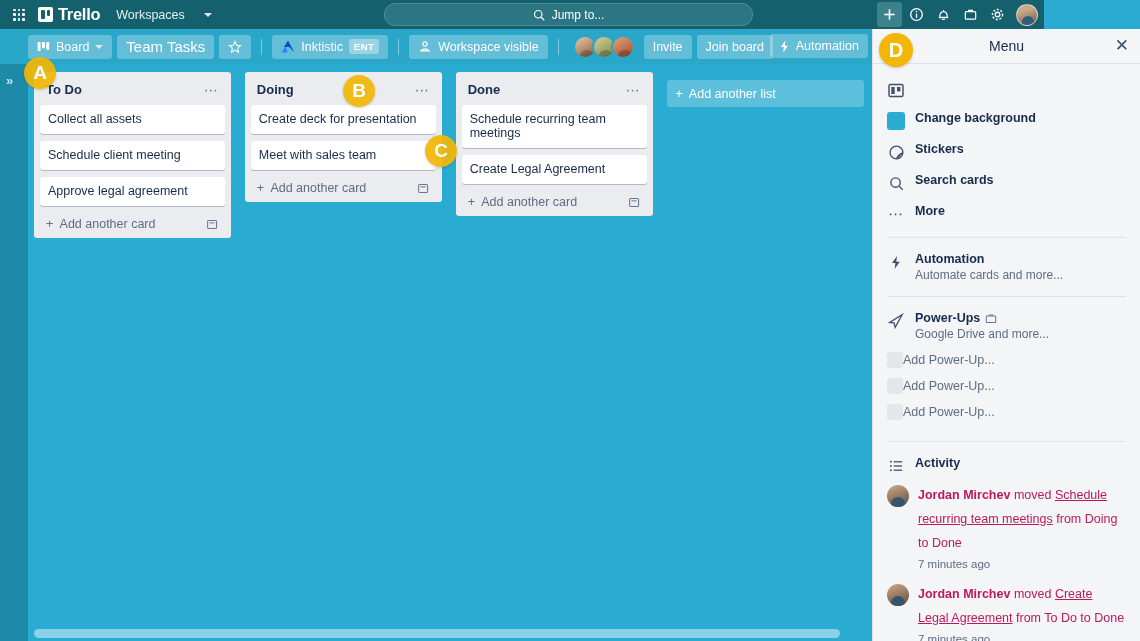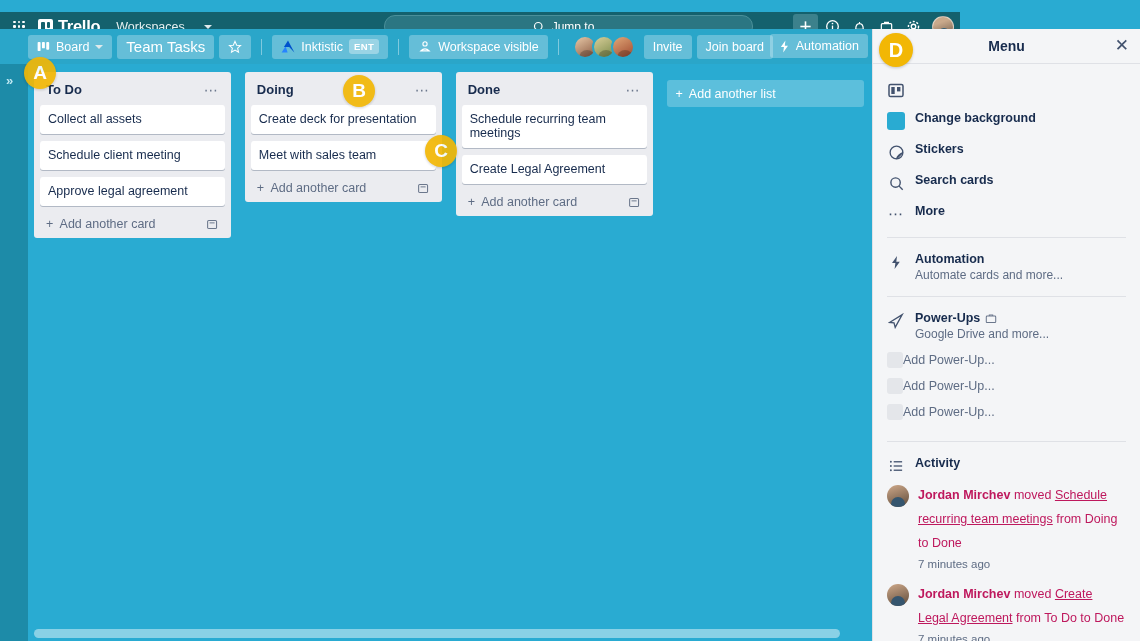--- a/index.html
+++ b/index.html
@@ -6,21 +6,21 @@
   html, body {
     width: 1140px; height: 641px;
     font-family: "Liberation Sans", sans-serif;
     overflow: hidden;
     background: #29abd2;
   }
   .app { position: relative; width: 1140px; height: 641px; }
 
   
   .topnav {
-    position: absolute; left: 0; top: 12px; width: 960px; height: 29px;
+    position: absolute; left: 0; top: 0; width: 1044px; height: 29px;
     background: #14616d; display: flex; align-items: center; padding: 4px 6px;
   }
   .grid-icon { width: 18px; height: 18px; display: grid;
     grid-template-columns: repeat(3,1fr); grid-template-rows: repeat(3,1fr);
     gap: 2px; padding: 3px; margin-left: 4px; cursor: pointer; }
   .grid-icon i { background: #ffffff; border-radius: 1px; display: block; }
   .brand { display: flex; align-items: center; gap: 5px; margin-left: 10px; cursor: pointer; }
   .brand-mark { width: 15px; height: 15px; background: #fff; border-radius: 2px;
     position: relative; }
   .brand-mark::before { content:""; position:absolute; left:3px; top:3px;
@@ -102,21 +102,21 @@
     border-radius:3px;display:flex;align-items:center;gap:6px;padding:0 9px;
     color:#fff;font-size:12.5px;cursor:pointer;margin-top:8px;}
   .scroll-thumb{position:absolute;left:34px;bottom:3px;width:806px;height:9px;
     background:rgba(255,255,255,.45);border-radius:5px;cursor:pointer;}
 
   
   .menu{position:absolute;right:0;top:29px;width:268px;height:612px;
     background:#f4f5f7;border-left:1px solid #dfe1e6;overflow:hidden;}
   .menu-head{height:35px;display:flex;align-items:center;justify-content:center;
     position:relative;border-bottom:1px solid #dfe1e6;background:#f4f5f7;}
-  .menu-title{font-size:14px;font-weight:bold;color:#172b4d;}
+  .menu-title{font-size:14px;font-weight:normal;color:#172b4d;}
   .menu-close{position:absolute;right:11px;top:8px;font-size:17px;color:#42526e;
     cursor:pointer;line-height:18px;}
   .menu-body{padding:10px 0 0;}
   .mrow{display:flex;gap:10px;padding:6px 14px;cursor:pointer;align-items:flex-start;}
   .mico{width:18px;min-width:18px;height:18px;display:flex;align-items:center;
     justify-content:center;color:#42526e;margin-top:1px;}
   .mlabel{font-size:12.5px;font-weight:bold;color:#172b4d;display:flex;
     align-items:center;gap:5px;}
   .msub{font-size:12px;color:#5e6c84;margin-top:2px;}
   .swatch{width:18px;height:18px;border-radius:3px;background:#29abd2;}

